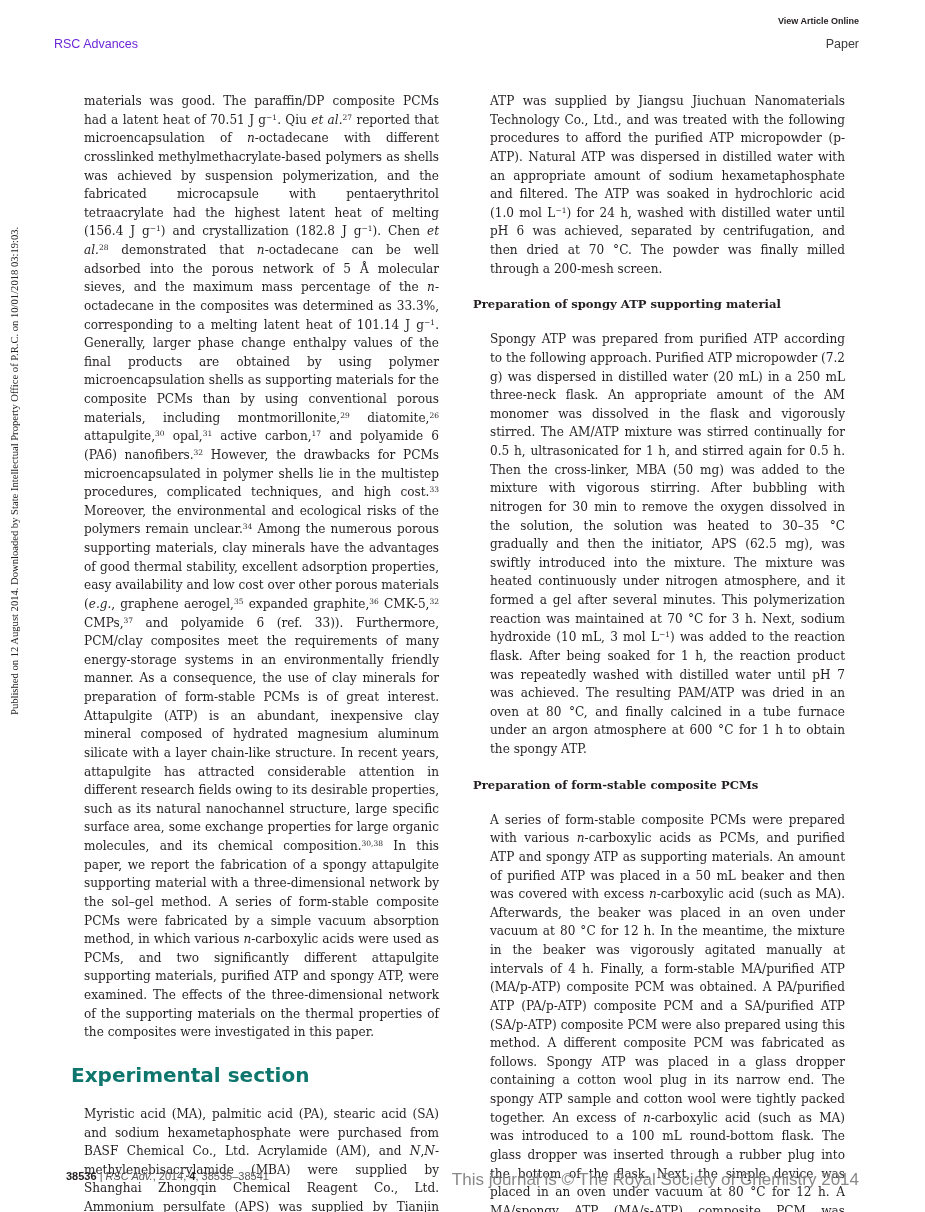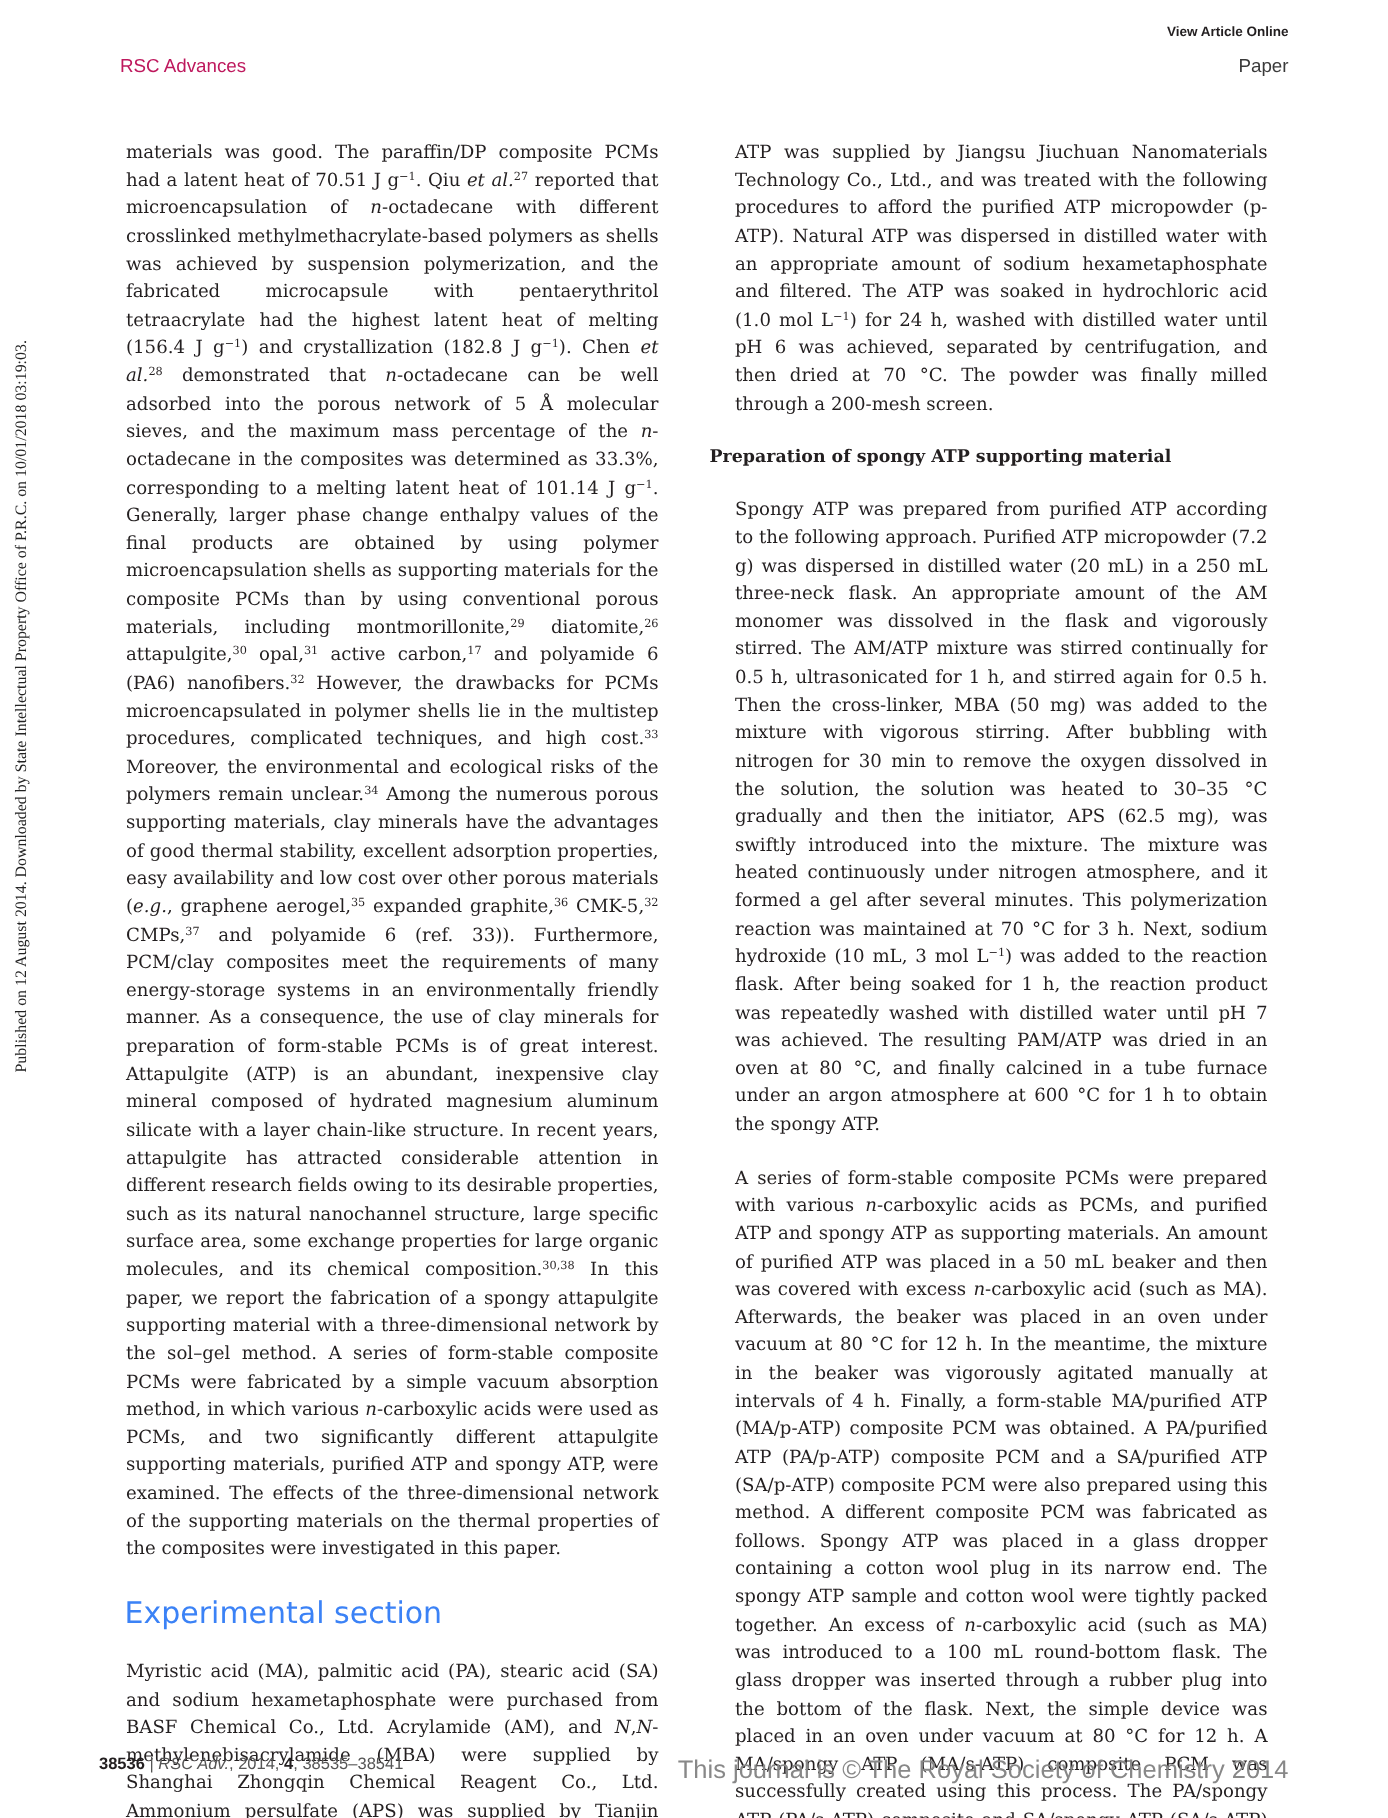--- a/index.html
+++ b/index.html
@@ -1,28 +1,28 @@
 <!DOCTYPE html>
 <html><head>
 <meta charset="utf-8">
 <style>
   html, body { margin: 0; padding: 0; background: #ffffff; }
   body { width: 925px; height: 1212px; position: relative; overflow: hidden; color: #231f20; }
   .hdr-view { position: absolute; top: 16px; right: 66px; font-family: "Liberation Sans", sans-serif; font-size: 9px; font-weight: bold; color: #231f20; }
-  .hdr-left { position: absolute; top: 37px; left: 80px; font-family: "Liberation Sans", sans-serif; font-size: 12.5px; color: #be185d; }
+  .hdr-left { position: absolute; top: 37px; left: 54px; font-family: "Liberation Sans", sans-serif; font-size: 12.5px; color: #6d28d9; }
   .hdr-right { position: absolute; top: 37px; right: 66px; font-family: "Liberation Sans", sans-serif; font-size: 12.5px; color: #3a3a3a; }
   .sidebar { position: absolute; left: 8px; top: 175px; width: 14px; height: 540px; }
   .sidebar span { position: absolute; left: 0; bottom: 0; transform-origin: left bottom; transform: rotate(-90deg) translateY(12px); white-space: nowrap; font-family: "Liberation Serif", serif; font-size: 10.6px; color: #222; }
   .col { position: absolute; top: 75px; width: 389px; font-family: "DejaVu Serif", serif; font-size: 12.1px; line-height: 18.62px; text-align: justify; color: #231f20; }
   .col.left { left: 67px; }
   .col.right { left: 473px; }
   .col p { margin: 17px; }
   .col sup { font-size: 7.5px; line-height: 0; vertical-align: 4px; }
   .col i { font-style: italic; }
-  .h1 { font-family: "DejaVu Sans", sans-serif; font-size: 20px; line-height: 26px; margin: 20px 0 4px 16px; color: #3b82f6; font-weight: normal; }
+  .h1 { font-family: "DejaVu Sans", sans-serif; font-size: 20px; line-height: 26px; margin: 20px 0 4px 4px; color: #0f766e; font-weight: bold; }
   .h2 { font-family: "DejaVu Serif", serif; font-weight: bold; font-size: 11.6px; line-height: 18px; margin: 0 0 5px 0; }
   .h2.gap { margin-top: 4px; }
   .footer-left { position: absolute; top: 1170px; left: 66px; font-family: "Liberation Sans", sans-serif; font-size: 11px; color: #555; }
   .footer-left b { color: #231f20; margin-top: 26px; }
   .footer-left i { font-style: italic; }
   .footer-right { position: absolute; top: 1170px; right: 66px; font-family: "Liberation Sans", sans-serif; font-size: 17px; color: #888; }
 </style>
 </head>
 <body>
 
@@ -40,17 +40,18 @@
   <div class="h1">Experimental section</div>
   <p><span>Myristic acid (MA), palmitic acid (PA), stearic acid (SA) and sodium hexametaphosphate were purchased from BASF Chemical Co., Ltd. Acrylamide (AM), and </span><i>N</i><span>,</span><i>N</i><span>-methylenebisacrylamide (MBA) were supplied by Shanghai Zhongqin Chemical Reagent Co., Ltd. Ammonium persulfate (APS) was supplied by Tianjin Kaitong Chemical Reagent Co., Ltd. Natural</span></p>
 </div>
 
 <div class="col right">
   <p><span>ATP was supplied by Jiangsu Jiuchuan Nanomaterials Technology Co., Ltd., and was treated with the following procedures to afford the purified ATP micropowder (p-ATP). Natural ATP was dispersed in distilled water with an appropriate amount of sodium hexametaphosphate and filtered. The ATP was soaked in hydrochloric acid (1.0 mol L</span><sup>−1</sup><span>) for 24 h, washed with distilled water until pH 6 was achieved, separated by centrifugation, and then dried at 70 °C. The powder was finally milled through a 200-mesh screen.</span></p>
 
   <div class="h2 gap">Preparation of spongy ATP supporting material</div>
   <p><span>Spongy ATP was prepared from purified ATP according to the following approach. Purified ATP micropowder (7.2 g) was dispersed in distilled water (20 mL) in a 250 mL three-neck flask. An appropriate amount of the AM monomer was dissolved in the flask and vigorously stirred. The AM/ATP mixture was stirred continually for 0.5 h, ultrasonicated for 1 h, and stirred again for 0.5 h. Then the cross-linker, MBA (50 mg) was added to the mixture with vigorous stirring. After bubbling with nitrogen for 30 min to remove the oxygen dissolved in the solution, the solution was heated to 30–35 °C gradually and then the initiator, APS (62.5 mg), was swiftly introduced into the mixture. The mixture was heated continuously under nitrogen atmosphere, and it formed a gel after several minutes. This polymerization reaction was maintained at 70 °C for 3 h. Next, sodium hydroxide (10 mL, 3 mol L</span><sup>−1</sup><span>) was added to the reaction flask. After being soaked for 1 h, the reaction product was repeatedly washed with distilled water until pH 7 was achieved. The resulting PAM/ATP was dried in an oven at 80 °C, and finally calcined in a tube furnace under an argon atmosphere at 600 °C for 1 h to obtain the spongy ATP.</span></p>
 
+  <div class="h2 gap">Preparation of form-stable composite PCMs</div>
   <p><span>A series of form-stable composite PCMs were prepared with various </span><i>n</i><span>-carboxylic acids as PCMs, and purified ATP and spongy ATP as supporting materials. An amount of purified ATP was placed in a 50 mL beaker and then was covered with excess </span><i>n</i><span>-carboxylic acid (such as MA). Afterwards, the beaker was placed in an oven under vacuum at 80 °C for 12 h. In the meantime, the mixture in the beaker was vigorously agitated manually at intervals of 4 h. Finally, a form-stable MA/purified ATP (MA/p-ATP) composite PCM was obtained. A PA/purified ATP (PA/p-ATP) composite PCM and a SA/purified ATP (SA/p-ATP) composite PCM were also prepared using this method. A different composite PCM was fabricated as follows. Spongy ATP was placed in a glass dropper containing a cotton wool plug in its narrow end. The spongy ATP sample and cotton wool were tightly packed together. An excess of </span><i>n</i><span>-carboxylic acid (such as MA) was introduced to a 100 mL round-bottom flask. The glass dropper was inserted through a rubber plug into the bottom of the flask. Next, the simple device was placed in an oven under vacuum at 80 °C for 12 h. A MA/spongy ATP (MA/s-ATP) composite PCM was successfully created using this process. The PA/spongy ATP (PA/s-ATP) composite and SA/spongy ATP (SA/s-ATP) composite were also readily prepared using the same method mentioned. All composites were tested for obvious leakage.</span></p>
 </div>
 
 <div class="footer-left"><b>38536</b><span> | </span><i>RSC Adv.</i><span>, 2014, </span><b>4</b><span>, 38535–38541</span></div>
 <div class="footer-right">This journal is © The Royal Society of Chemistry 2014</div>
 
 </body></html>

